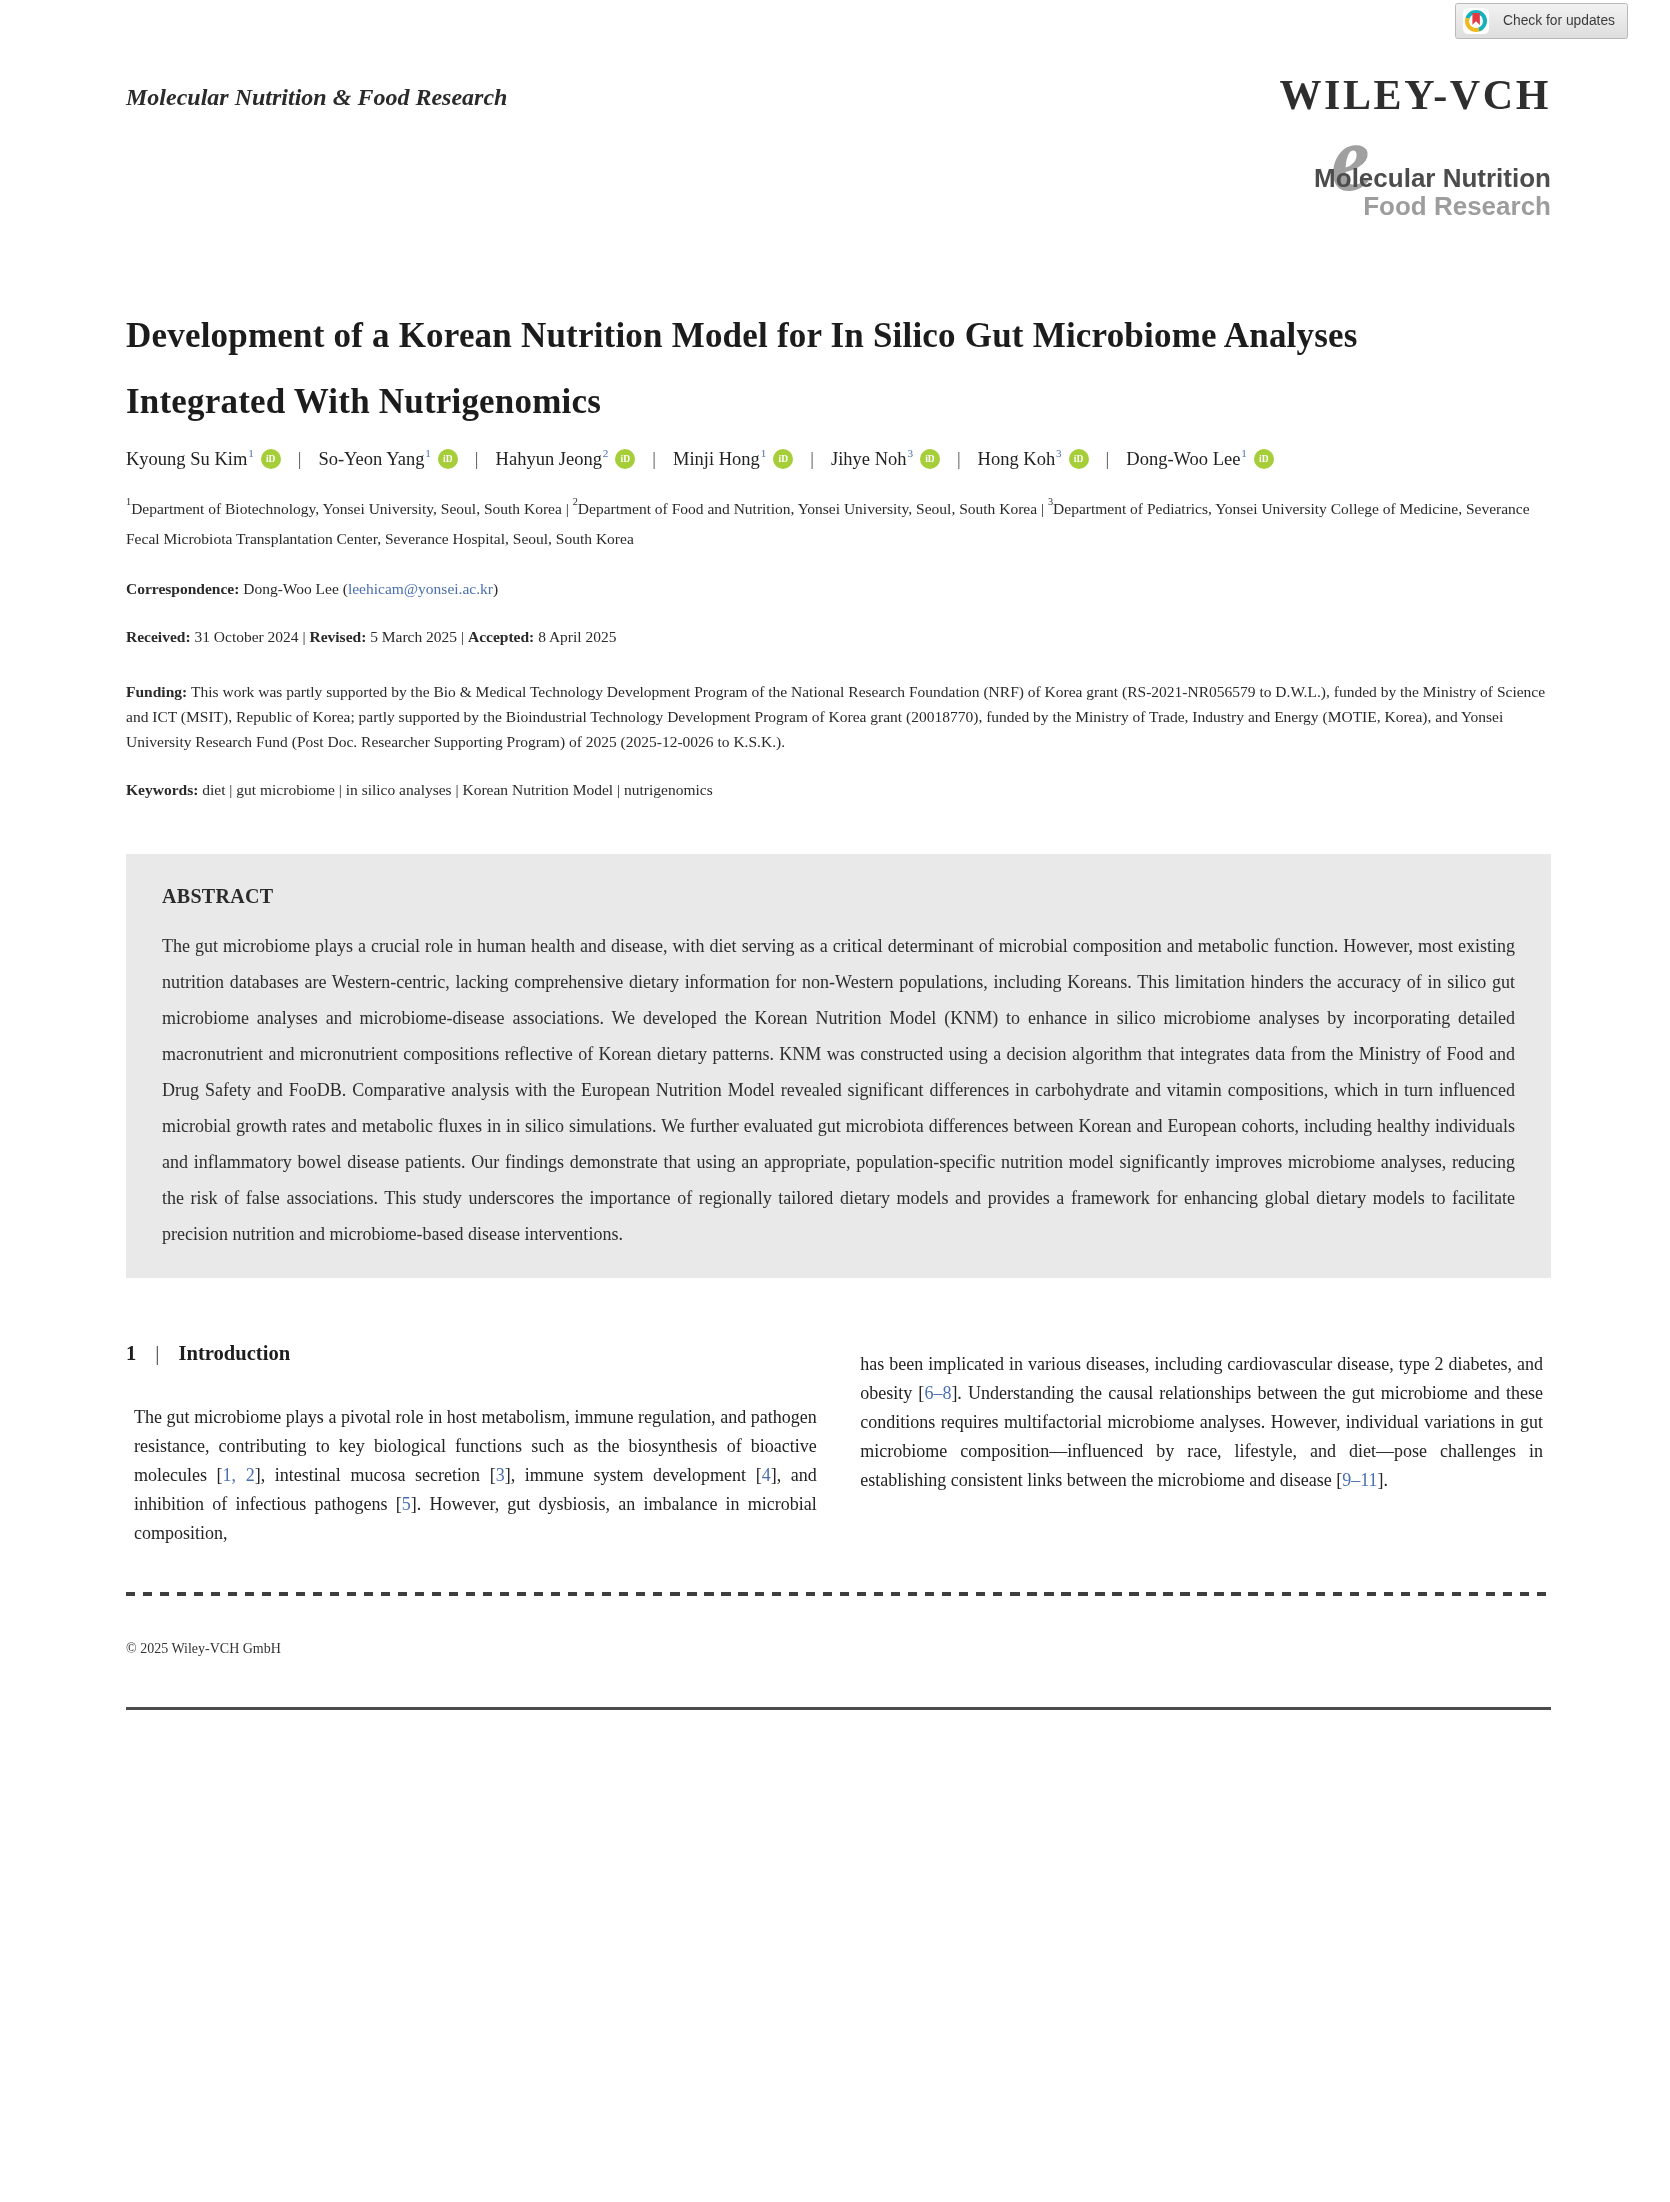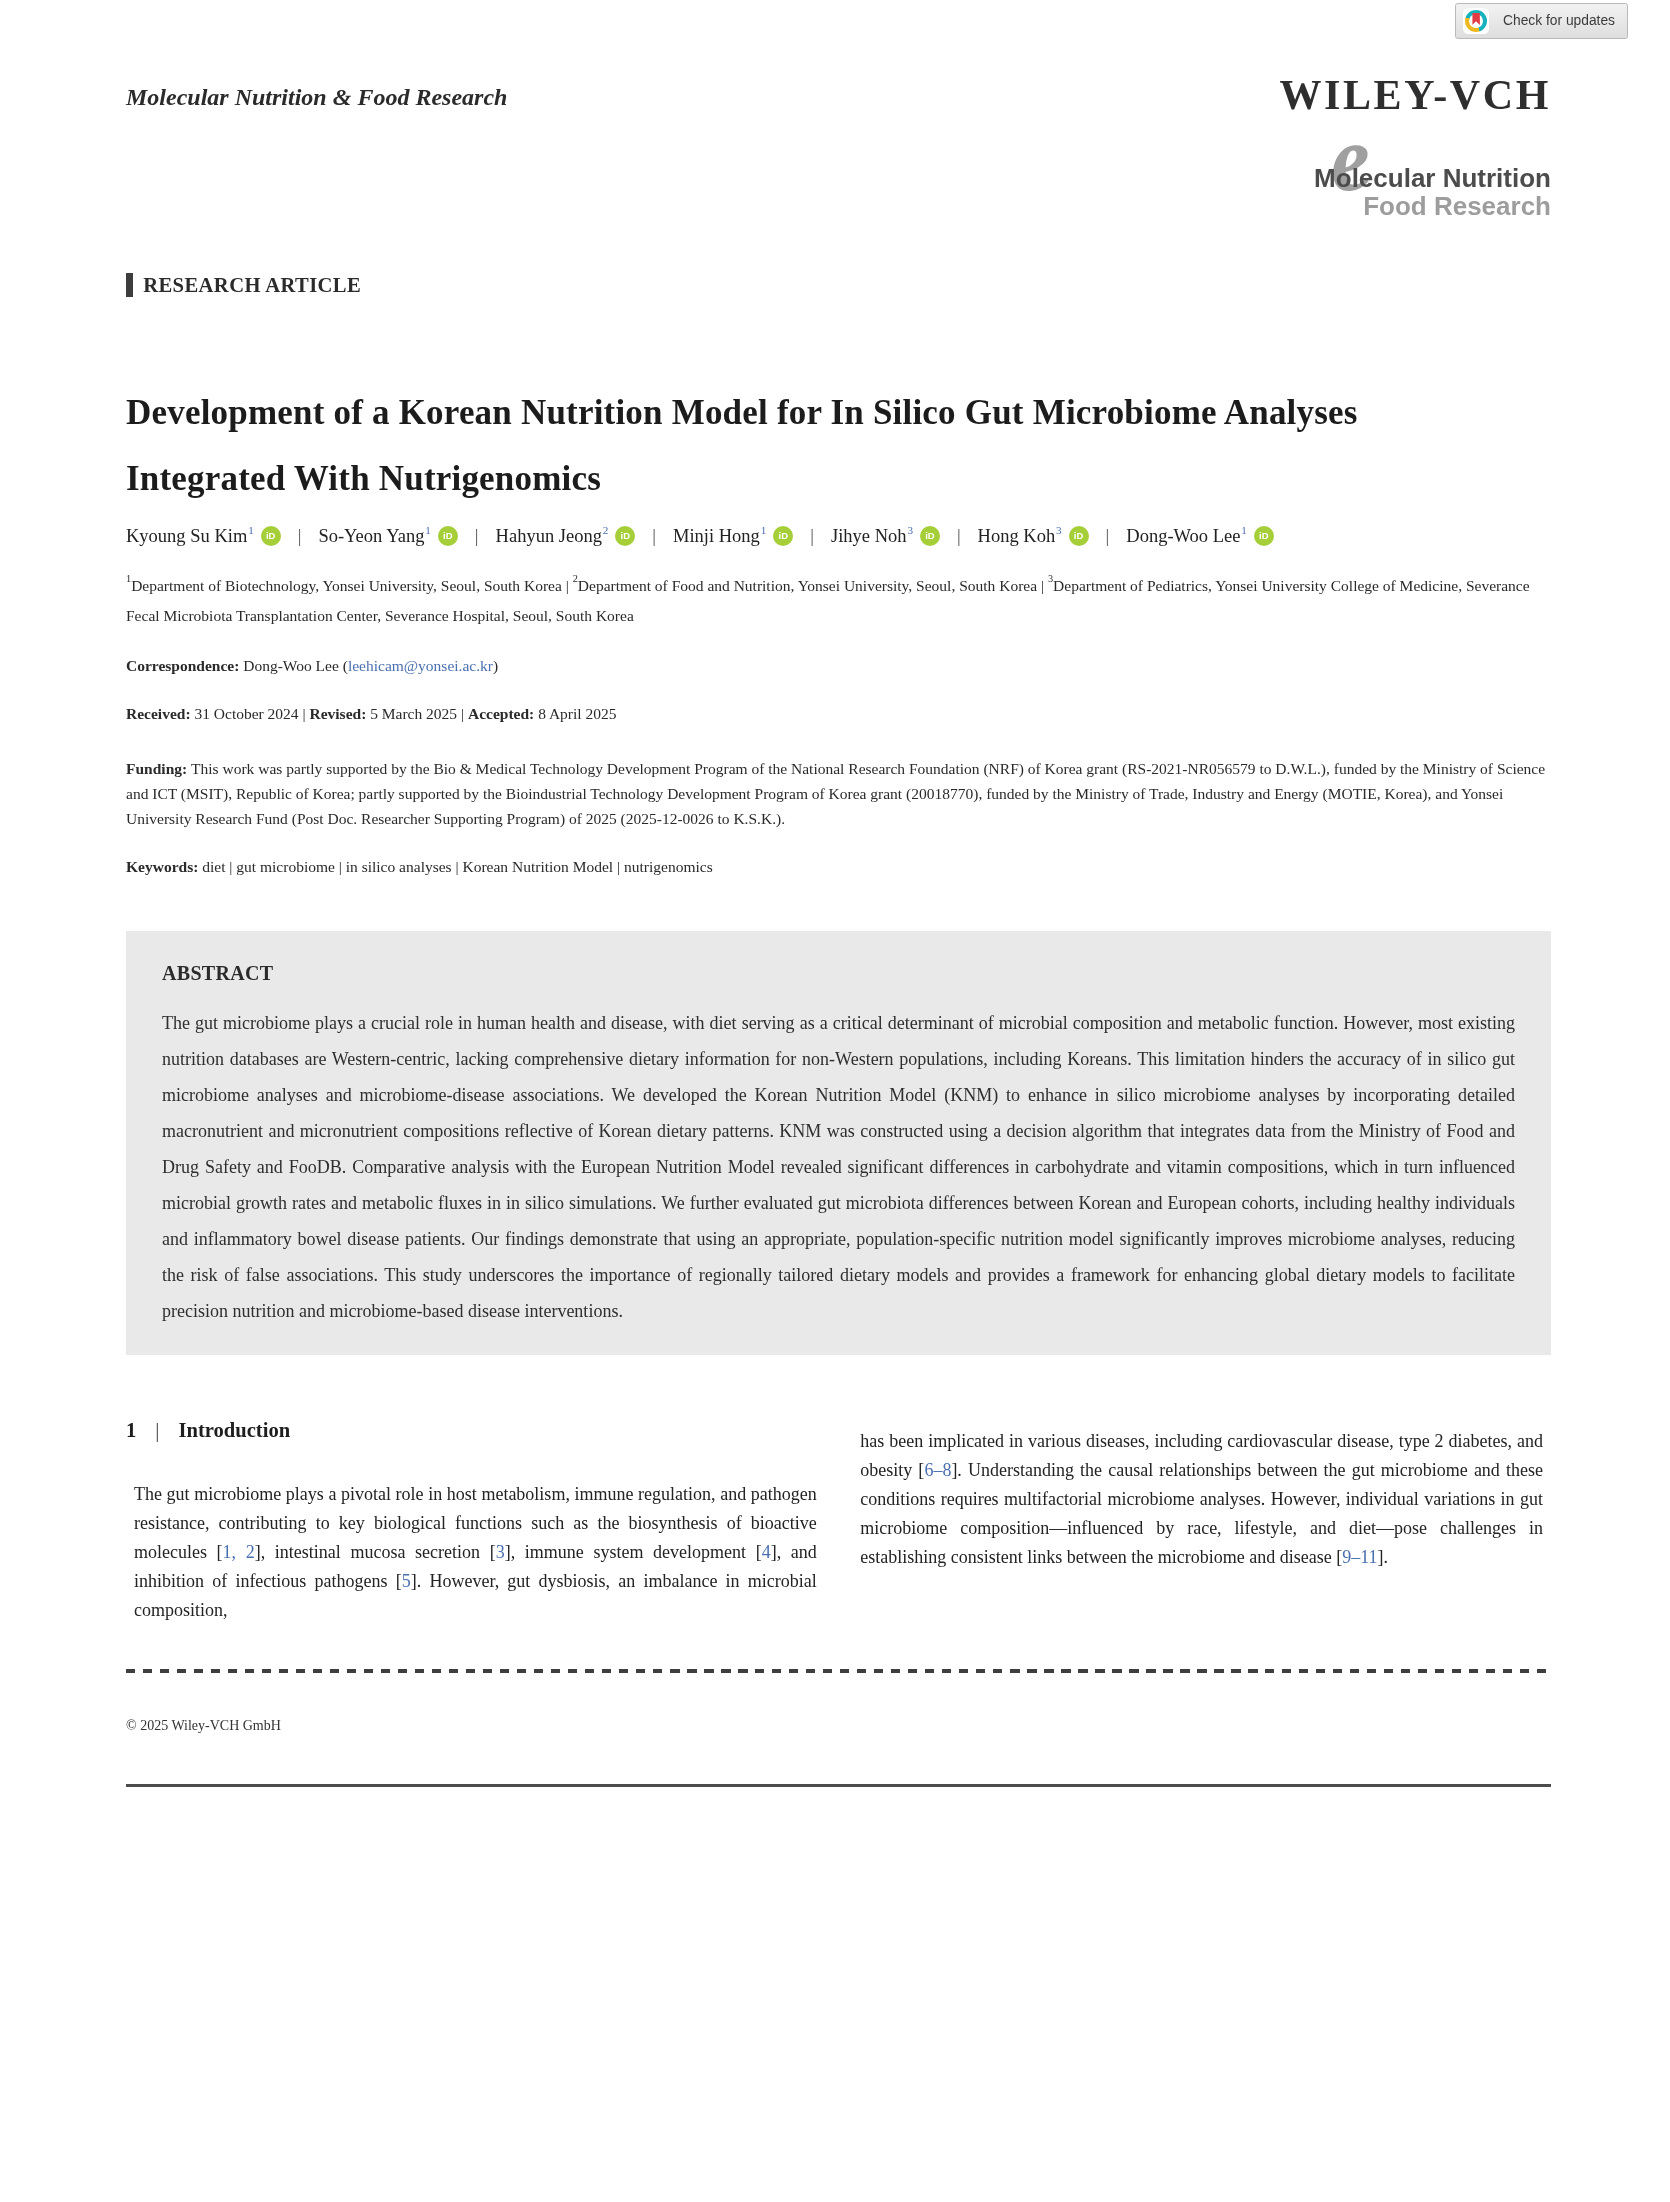--- a/index.html
+++ b/index.html
@@ -46,21 +46,21 @@
   .article-type{margin-top:53px;display:flex;align-items:center;
     font-size:20.6px;font-weight:bold;letter-spacing:0.4px;color:#2b2b2b;}
   .article-type .bar{width:6.9px;height:24px;background:#3d3d3d;margin-right:10.3px;}
   h1.title{margin:83px 0 0 0;font-size:35px;line-height:66px;font-weight:bold;color:#1c1c1c;letter-spacing:0.2px;max-width:1342px;}
   
   .authors{margin-top:13.8px;display:flex;flex-wrap:wrap;align-items:center;row-gap:4px;
     font-size:18.5px;color:#222;}
   .author{display:flex;align-items:center;}
   .author-sup{color:#4a6fb0;font-size:11.2px;vertical-align:super;position:relative;top:-6px;margin-left:0.9px;}
   .orcid{display:inline-block;width:20px;height:20px;border-radius:50%;background:#a6ce39;
-    color:#fff;font-family:Liberation Sans, sans-serif;font-weight:bold;font-size:9.5px;
+    color:#fff;font-family:Liberation Serif, serif;font-weight:bold;font-size:9.5px;
     text-align:center;line-height:20px;margin-left:6.9px;cursor:pointer;}
   .author-sep{margin:0 17px;color:#555;}
   
   .affiliations{margin-top:20.6px;font-size:15.5px;line-height:29px;color:#2a2a2a;max-width:1411px;}
   .front-line{margin-top:24px;font-size:15.5px;color:#2a2a2a;line-height:24px;}
   .funding{margin-top:30px;font-size:15.5px;color:#2a2a2a;line-height:25px;text-align:left;max-width:1424px;}
   .seg-bold{font-weight:bold;}
   .seg-link{color:#4a6fb0;cursor:pointer;}
   .seg-cite{color:#4a6fb0;cursor:pointer;}
   .seg-sup{font-size:10.3px;vertical-align:super;position:relative;top:-3.4px;}
@@ -108,24 +108,20 @@
       <div class="mnfr-logo">
         <span class="e-mark">e</span>
         <div class="logo-line1">Molecular Nutrition</div>
         <div class="logo-line2">Food Research</div>
       </div>
     </div>
   </header>
 
   <div class="content">
 
-    <div class="article-type">
-      <span class="bar"></span>
-      <span>RESEARCH ARTICLE</span>
-    </div>
 
     <h1 class="title">Development of a Korean Nutrition Model for In Silico Gut Microbiome Analyses Integrated With Nutrigenomics</h1>
 
     <div class="authors">
 
     <span class="author">
         <span>Kyoung Su Kim</span>
           <span class="author-sup">1</span>
         <span class="orcid">iD</span>
         <span class="author-sep">|</span>

